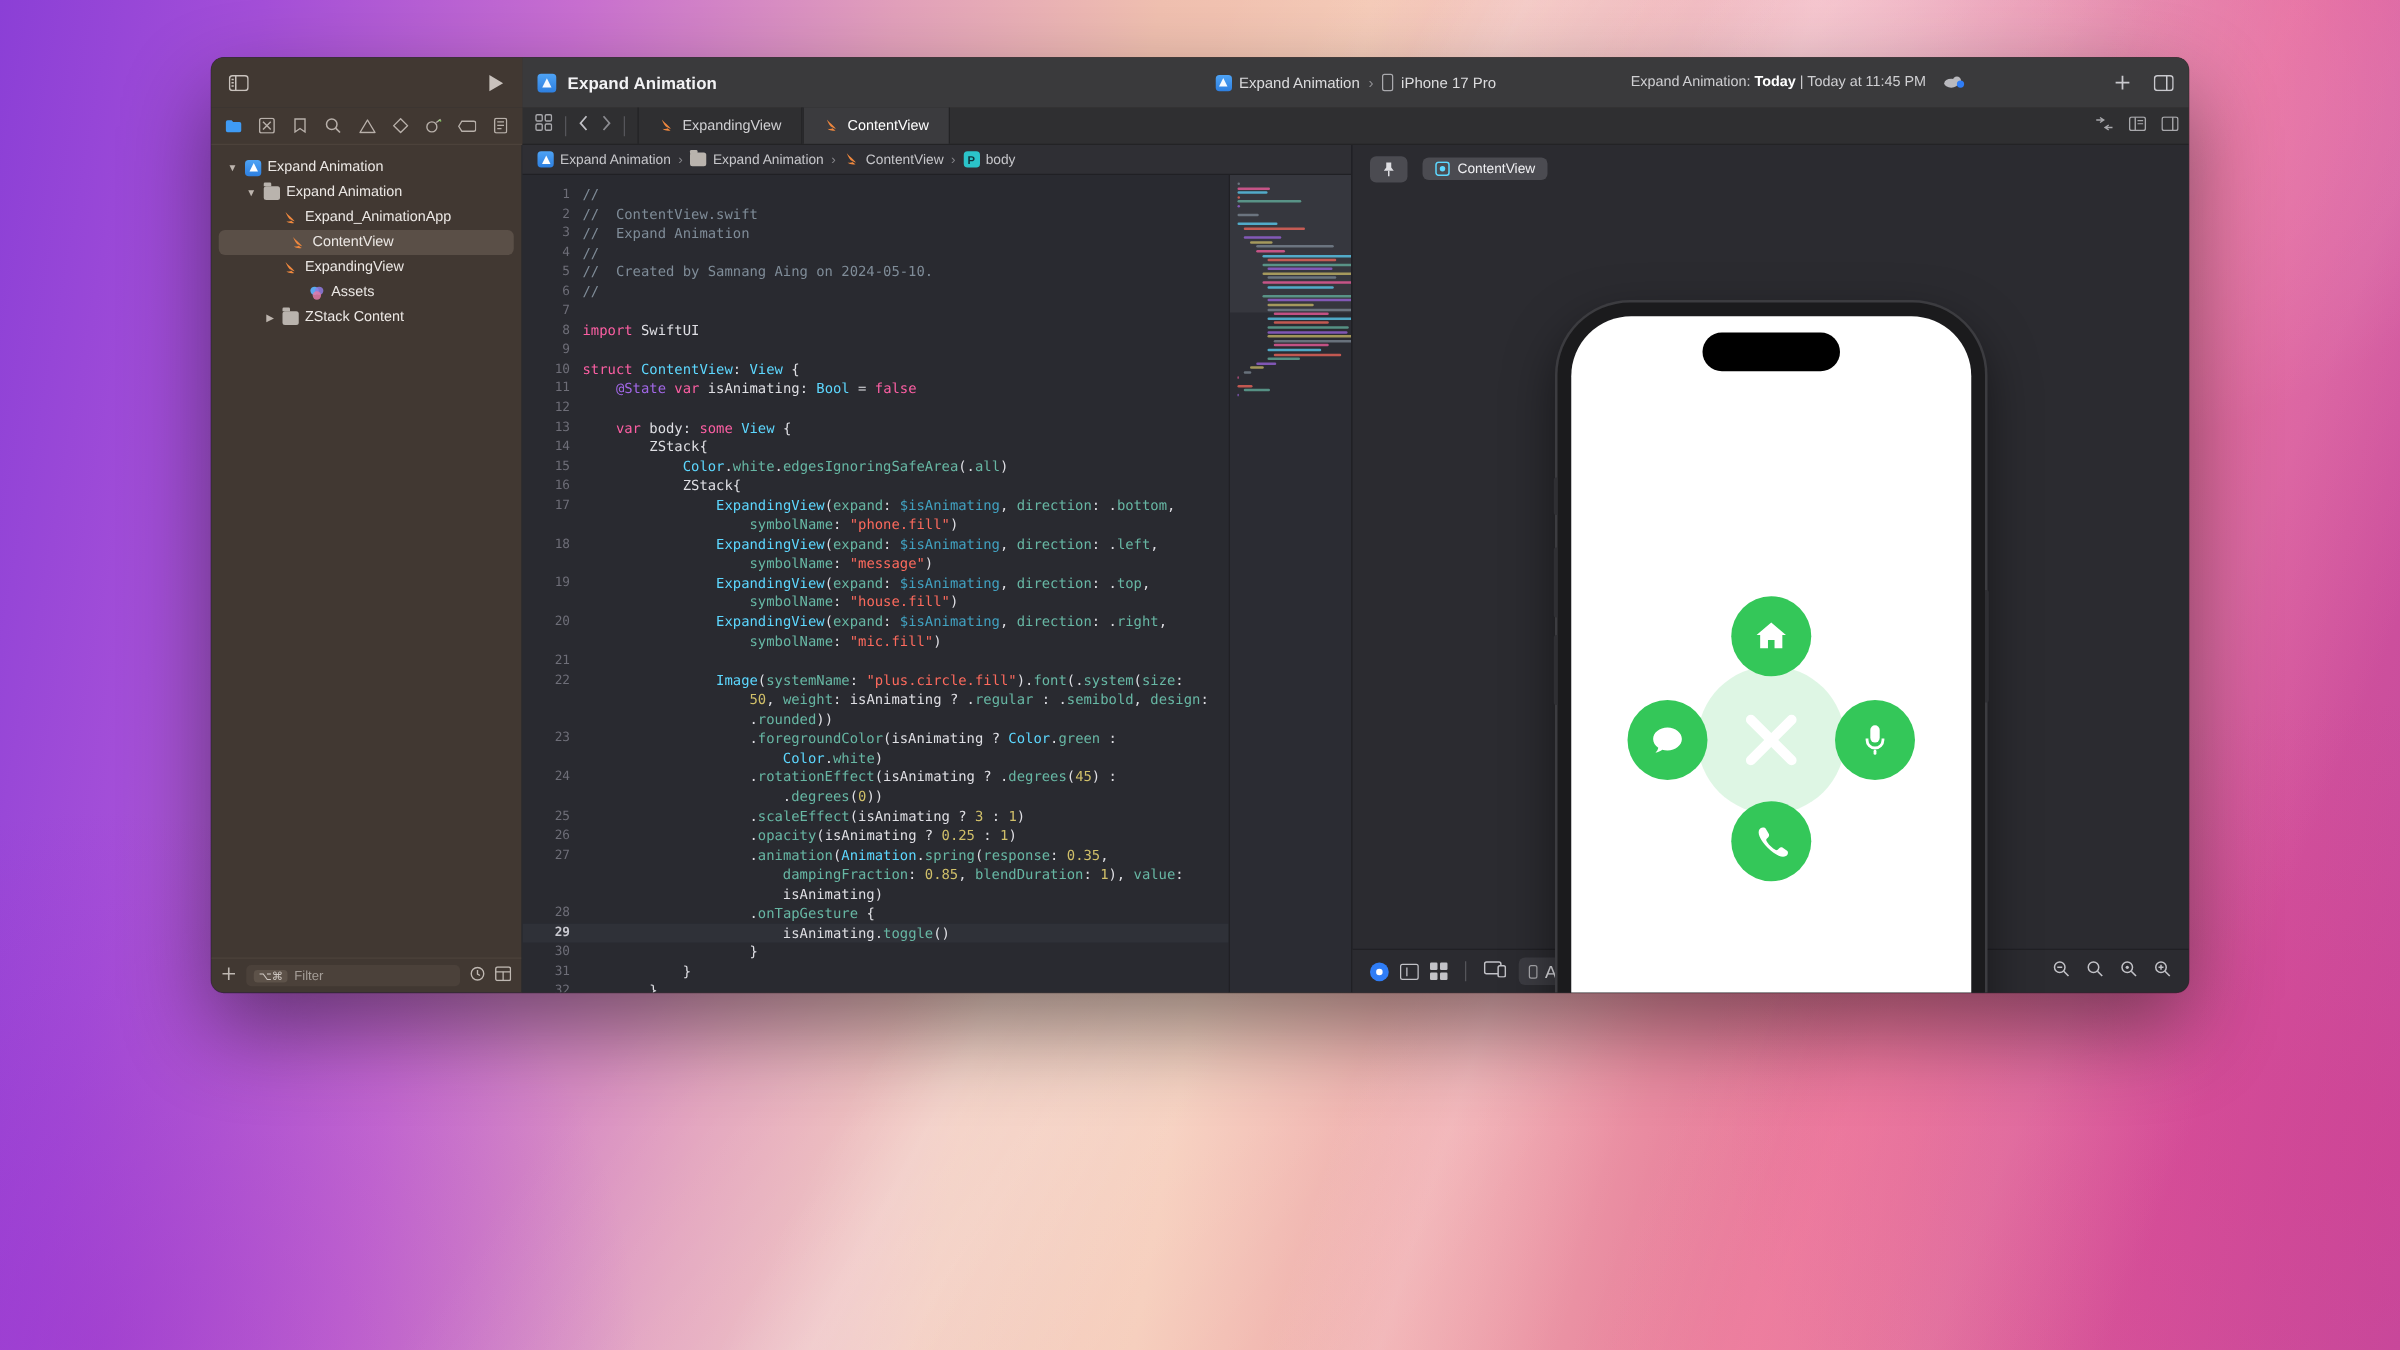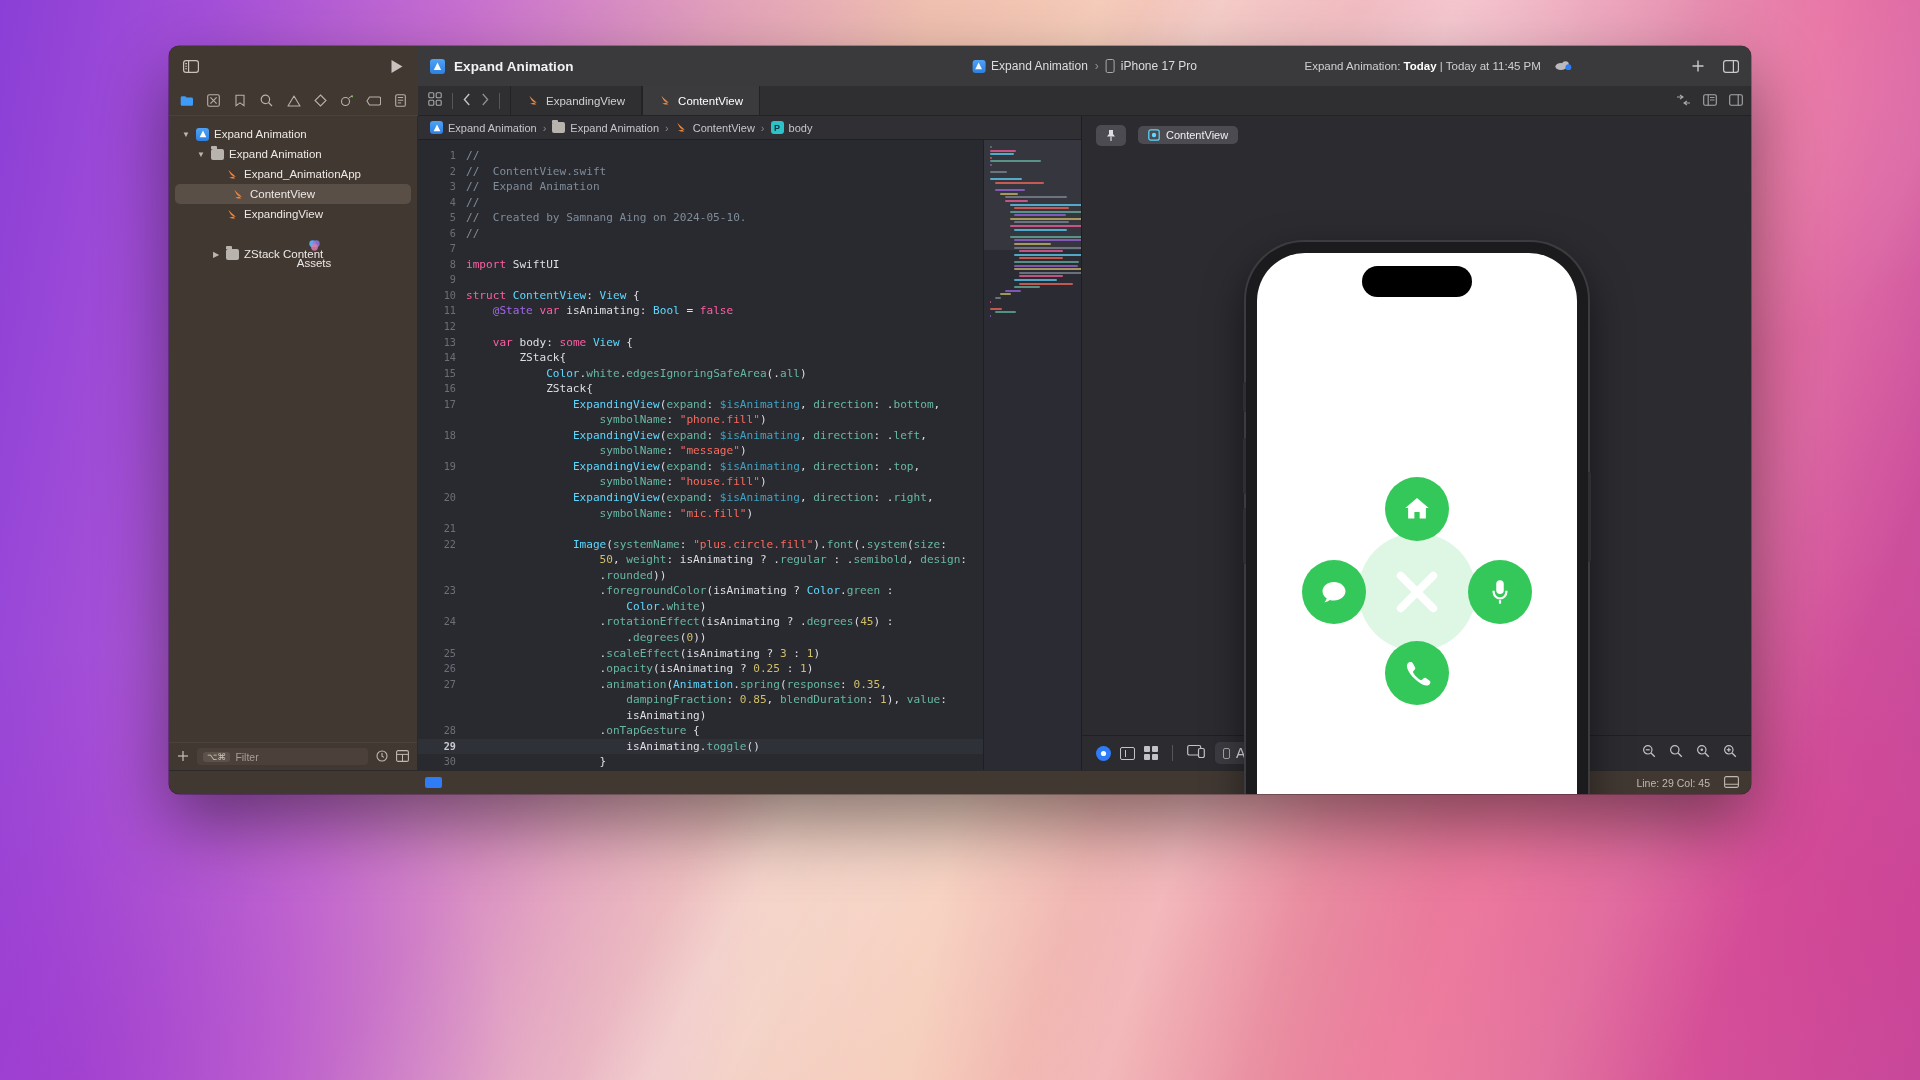--- a/index.html
+++ b/index.html
@@ -532,21 +532,21 @@
             </svg>
             <span>ContentView</span>
           </div>
           <div class="frow" style="padding-left: 42px;">
             <span class="chev"></span>
             <svg class="swift-glyph" viewBox="0 0 16 16">
               <path d="M3 2c3 3.5 6 5.5 9 9-1.4-.4-3.2-1-4.6-2.2.9 1.6 2.6 3 4.2 3.9-2.6.8-5.6.3-7.8-1.6 2.1.6 3.9.3 5.2-.5C6.5 9.2 4.4 5.8 3 2z" fill="#f0883e"></path>
             </svg>
             <span>ExpandingView</span>
           </div>
-          <div class="frow" style="padding-left: 50px; flex-direction: column;">
+          <div class="frow" style="padding-left: 63px;">
             <span class="chev"></span>
             <svg class="assets-icon" viewBox="0 0 14 14">
               <circle cx="5" cy="5" r="3.6" fill="#5aa9f0"></circle>
               <circle cx="9" cy="5" r="3.6" fill="#8f7ae0" opacity="0.85"></circle>
               <circle cx="7" cy="9" r="3.6" fill="#e07aa8" opacity="0.85"></circle>
             </svg>
             <span>Assets</span>
           </div>
           <div class="frow" style="padding-left: 42px;">
             <span class="chev">▶</span>
@@ -790,25 +790,13 @@
                 <line x1="9" y1="9" x2="12.8" y2="12.8" stroke="#c2c2c7" stroke-width="1.3"></line>
                 <line x1="3.8" y1="5.8" x2="7.8" y2="5.8" stroke="#c2c2c7" stroke-width="1.2"></line>
                 <line x1="5.8" y1="3.8" x2="5.8" y2="7.8" stroke="#c2c2c7" stroke-width="1.2"></line>
               </svg>
           </span>
         </span>
       </div>
     </div>
   </div>
 
-  <div class="statusbar">
-    <span class="sb-blue"></span>
-    <span class="sb-right">
-      <span>Line: 29  Col: 45</span>
-      <span>
-        <svg width="15" height="12" viewBox="0 0 15 12">
-            <rect x="0.6" y="0.6" width="13.8" height="10.8" rx="1.6" fill="none" stroke="#bfb8b2" stroke-width="1.1"></rect>
-            <line x1="0.6" y1="8.2" x2="14.4" y2="8.2" stroke="#bfb8b2" stroke-width="1.1"></line>
-          </svg>
-      </span>
-    </span>
-  </div>
 </div>
 
 </body></html>

